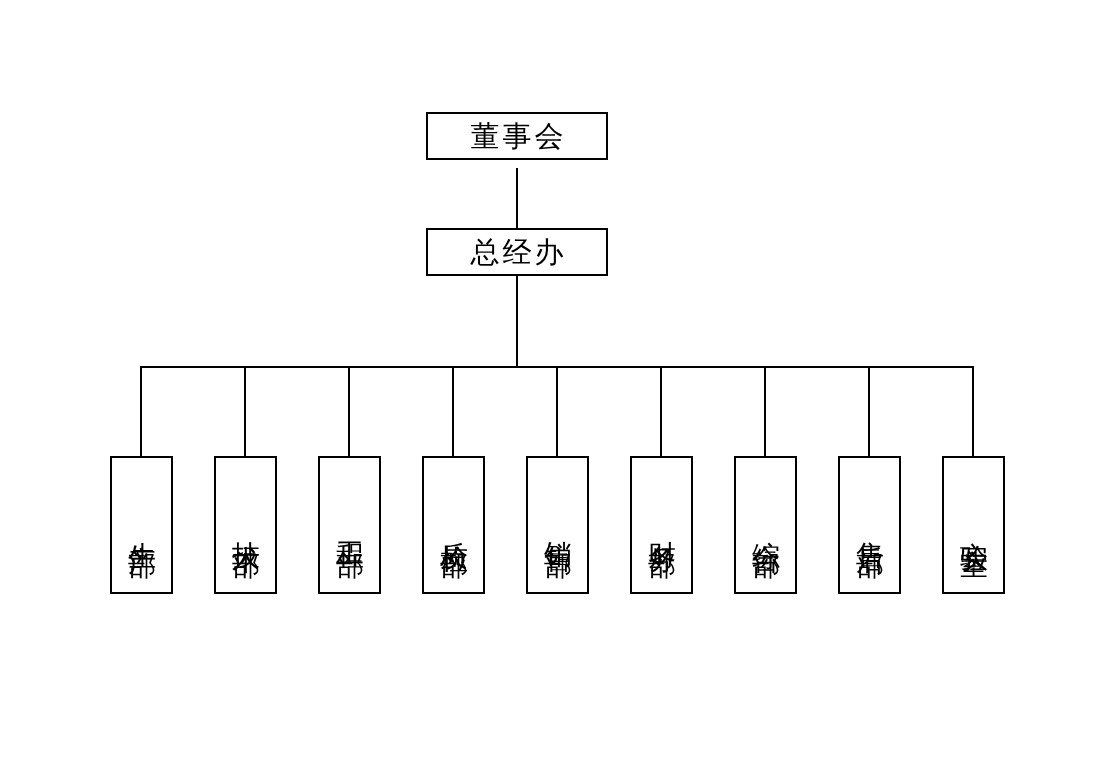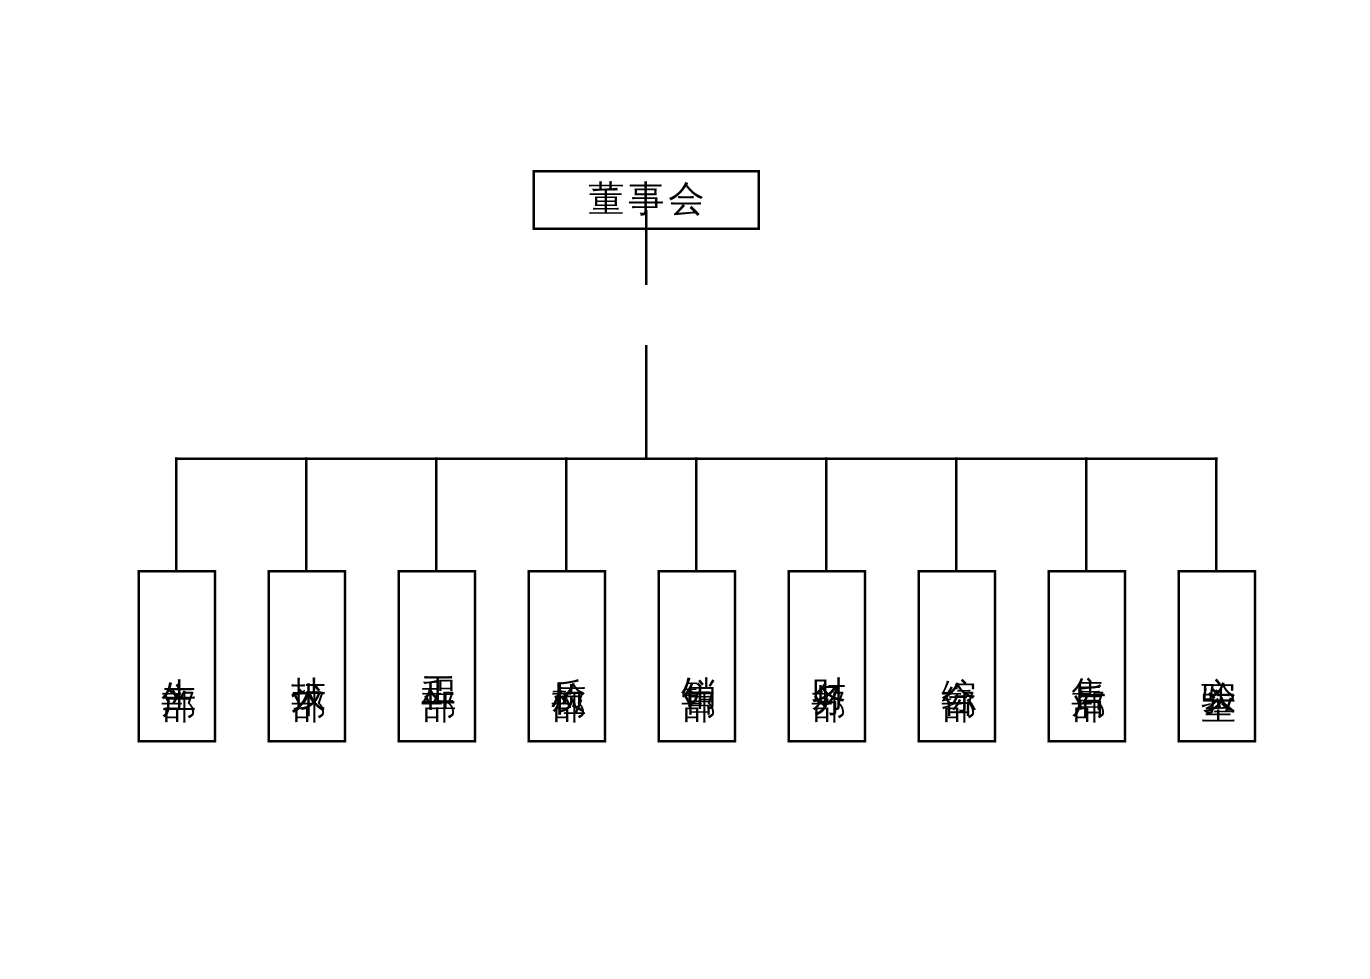--- a/index.html
+++ b/index.html
@@ -50,26 +50,29 @@
   }
   .vline { width: 2px; }
   .hline { height: 2px; }
   .drop  { top: 366px; height: 90px; width: 2px; }
 </style>
 </head>
 <body>
 
 <div class="canvas">
 
-  <div class="box hbox" style="top:136px;">
+  <div class="box hbox" style="top:112px;">
     <span class="lbl">董事会</span>
   </div>
 
   <div class="line vline" style="left:516px; top:168px; height:60px;"></div>
 
+  <div class="box hbox" style="top:228px;">
+    <span class="lbl">总经办</span>
+  </div>
 
   <div class="line vline" style="left:516px; top:276px; height:91px;"></div>
 
   <div class="line hline" style="left:140px; top:366px; width:834px;"></div>
 
   <div class="line drop" style="left:140px;"></div>
   <div class="line drop" style="left:244px;"></div>
   <div class="line drop" style="left:348px;"></div>
   <div class="line drop" style="left:452px;"></div>
   <div class="line drop" style="left:556px;"></div>

